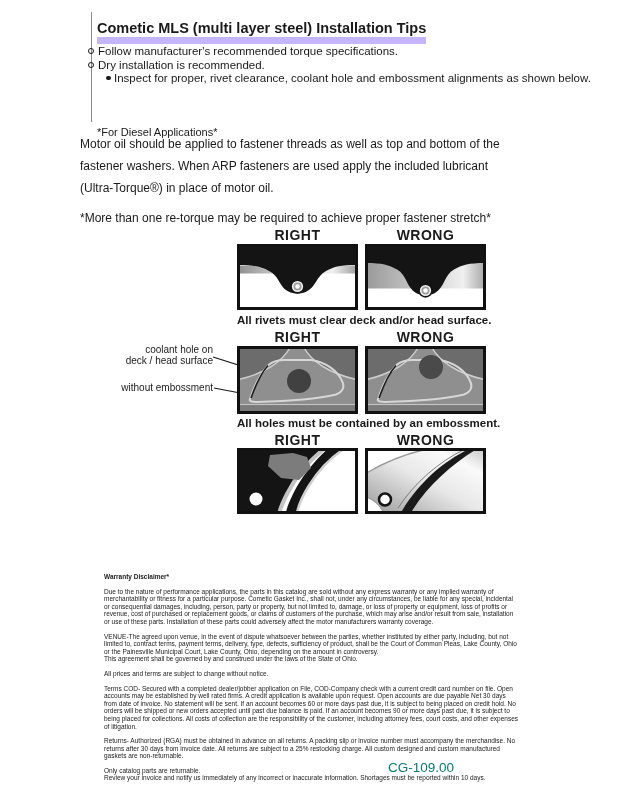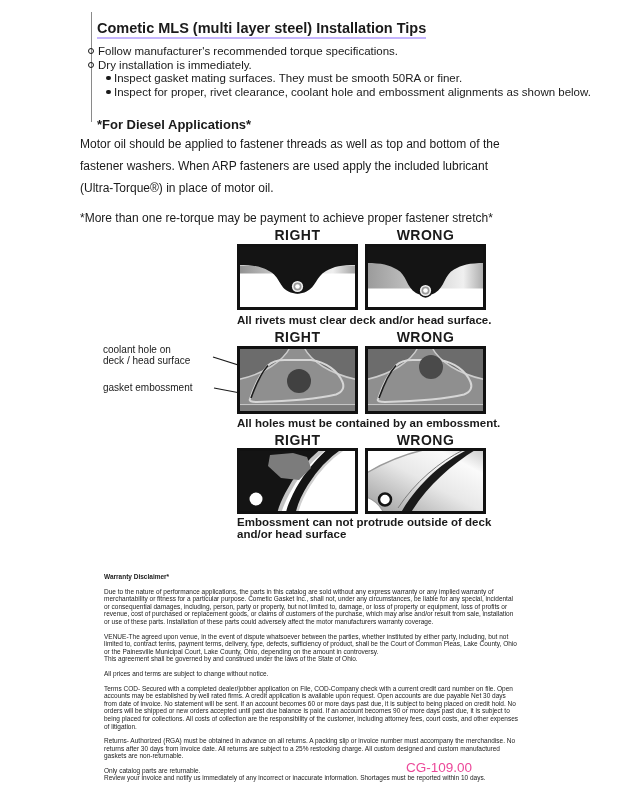--- a/index.html
+++ b/index.html
@@ -3,81 +3,77 @@
 <meta charset="utf-8">
 <style>
   html,body{margin:0;padding:0;background:#e8e8e8;}
   .page{
     position:relative;width:618px;height:800px;background:#ffffff;
     font-family:"Liberation Sans", sans-serif;color:#1a1a1a;overflow:hidden;
     margin:0 auto;
   }
   .vline{position:absolute;left:91px;top:12px;width:1px;height:110px;background:#8a8a8a;}
   .title{position:absolute;left:97px;top:20px;font-size:14.5px;font-weight:bold;}
-  .title span{border-bottom:2px solid #c4b5fd;padding-bottom:1px;}
+  .title span{border-bottom:7px solid #c4b5fd;padding-bottom:1px;}
   .tips{position:absolute;left:88px;top:44px;font-size:11.5px;}
   .tip{height:13.7px;display:flex;align-items:center;white-space:nowrap;text-align:center;}
   .b-open{flex:0 0 auto;width:4px;height:4px;border:1px solid #1a1a1a;border-radius:50%;margin-right:4px;}
   .b-solid{flex:0 0 auto;width:4.5px;height:4.5px;background:#1a1a1a;border-radius:50%;margin-right:3.5px;}
   .sub{margin-left:18px;}
-  .diesel-h{position:absolute;left:97px;top:117px;font-size:13px;font-weight:bold;}
+  .diesel-h{position:absolute;left:97px;top:126px;font-size:11px;font-weight:normal;}
   .para{position:absolute;left:80px;width:440px;font-size:12px;line-height:22px;}
   .p1{top:133px}.p2{top:167px}.p3{top:207px}
   .dlabel{position:absolute;width:121px;text-align:center;font-size:14px;font-weight:600;letter-spacing:.5px;}
   .lbl-r1-right{left:237px;top:227px}.lbl-r1-wrong{left:365px;top:227px}
   .lbl-r2-right{left:237px;top:329px}.lbl-r2-wrong{left:365px;top:329px}
   .lbl-r3-right{left:237px;top:432px}.lbl-r3-wrong{left:365px;top:432px}
   .dbox{position:absolute;width:121px;}
   .dbox svg{display:block;}
   .box-r1-right{left:237px;top:244px}.box-r1-wrong{left:365px;top:244px}
   .box-r2-right{left:237px;top:346px}.box-r2-wrong{left:365px;top:346px}
   .box-r3-right{left:237px;top:448px}.box-r3-wrong{left:365px;top:448px}
   .dcap{position:absolute;left:237px;font-size:11.5px;white-space:pre-line;font-weight:bold;}
   .cap-r1{top:314px}.cap-r2{top:417px}.cap-r3{top:516px}
-  .side-label{position:absolute;left:103px;width:110px;text-align:left;font-size:10px;line-height:11px;white-space:pre-line;}
+  .side-label{position:absolute;left:103px;width:110px;text-align:right;font-size:10px;line-height:11px;white-space:pre-line;}
   .sl-a{top:344px}.sl-b{top:382px}
   .leader-svg{position:absolute;left:110px;top:340px;pointer-events:none;}
   .legal{position:absolute;left:104px;top:573px;width:416px;font-size:6.5px;line-height:7.6px;}
   .legal .lh{font-weight:bold;margin:0 0 7px 0;}
   .legal p{margin:0 0 7px 0;white-space:pre-line;}
-  .part-number{position:absolute;left:406px;top:760px;font-size:13.5px;color:#ec4899;}
+  .part-number{position:absolute;left:388px;top:760px;font-size:13.5px;color:#0f766e;}
 </style>
 </head>
 <body>
 
 <div class="page">
 
   <div class="vline"></div>
 
   <div class="title">
     <span>Cometic MLS (multi layer steel) Installation Tips</span>
   </div>
 
   <div class="tips">
     <div class="tip">
       <span class="b-open"></span>
       <span>Follow manufacturer's recommended torque specifications.</span>
     </div>
     <div class="tip">
       <span class="b-open"></span>
-      <span>Dry installation is immediately.</span>
-    </div>
-    <div class="tip sub">
-      <span class="b-solid"></span>
-      <span>Inspect gasket mating surfaces.  They must be smooth 50RA or finer.</span>
+      <span>Dry installation is recommended.</span>
     </div>
     <div class="tip sub">
       <span class="b-solid"></span>
       <span>Inspect for proper, rivet clearance, coolant hole and embossment alignments as shown below.</span>
     </div>
   </div>
 
   <div class="diesel-h">*For Diesel Applications*</div>
   <div class="para p1">Motor oil should be applied to fastener threads as well as top and bottom of the fastener washers. When ARP fasteners are used apply the included lubricant (Ultra-Torque®) in place of motor oil.</div>
-  <div class="para p3">*More than one re-torque may be payment to achieve proper fastener stretch*</div>
+  <div class="para p3">*More than one re-torque may be required to achieve proper fastener stretch*</div>
 
   <div class="dlabel lbl-r1-right">RIGHT</div>
   <div class="dlabel lbl-r1-wrong">WRONG</div>
 
   <div class="dbox box-r1-right">
     <svg viewBox="0 0 121 66" width="121" height="66">
       <defs>
         <linearGradient id="g1r" x1="0" y1="0" x2="1" y2="0">
           <stop offset="0" stop-color="#8f8f8f"></stop>
             <stop offset="0.35" stop-color="#cfcfcf"></stop>
@@ -117,21 +113,21 @@
     </svg>
   </div>
 
   <div class="dcap cap-r1">All rivets must clear deck and/or head surface.</div>
 
   <div class="dlabel lbl-r2-right">RIGHT</div>
   <div class="dlabel lbl-r2-wrong">WRONG</div>
 
   <div class="side-label sl-a">coolant hole on
 deck / head surface</div>
-  <div class="side-label sl-b">gasket embossment</div>
+  <div class="side-label sl-b">without embossment</div>
   <svg class="leader-svg" width="200" height="65" viewBox="0 0 200 65">
     <line x1="103" y1="17" x2="179" y2="41" stroke="#1a1a1a" stroke-width="1.2"></line>
     <line x1="104" y1="48" x2="146" y2="56" stroke="#1a1a1a" stroke-width="1.2"></line>
   </svg>
 
   <div class="dbox box-r2-right">
     <svg viewBox="0 0 121 68" width="121" height="68">
       <rect x="1.5" y="1.5" width="118" height="65" fill="#8f8f8f"></rect>
       <path d="M1.5,1.5 L53,1.5 C46,15 27,28 1.5,33.5 Z" fill="#6c6c6c"></path>
       <path d="M53,1.5 C46,15 27,28 1.5,33.5" fill="none" stroke="#cdcdcd" stroke-width="1.5"></path>
@@ -195,22 +191,20 @@
       <path d="M60,1.5 C39,6.5 19,14.5 1.5,25" fill="none" stroke="#9a9a9a" stroke-width="1.3"></path>
       <path d="M99,1.5 C74,14 50,34 33,60" fill="none" stroke="#7d7d7d" stroke-width="1"></path>
       <path d="M111,1.5 C86,17 62,38 46,64.5 L36,64.5 C53,35 79,13 103,1.5 Z" fill="#1a1a1a"></path>
       <path d="M1.5,49 C9,52 15,57 18.5,64.5 L1.5,64.5 Z" fill="#ffffff"></path>
       <path d="M1.5,49 C9,52 15,57 18.5,64.5" fill="none" stroke="#9a9a9a" stroke-width="1.2"></path>
       <circle cx="20" cy="51.5" r="6" fill="#ffffff" stroke="#141414" stroke-width="2.5"></circle>
       <rect x="1.5" y="1.5" width="118" height="63" fill="none" stroke="#111111" stroke-width="3"></rect>
     </svg>
   </div>
 
-  <div class="dcap cap-r3">Embossment can not protrude outside of deck
-and/or head surface</div>
 
   <div class="legal">
     <p class="lh">Warranty Disclaimer*</p>
     <p>Due to the nature of performance applications, the parts in this catalog are sold without any express warranty or any implied warranty of merchantability or fitness for a particular purpose.  Cometic Gasket Inc., shall not, under any circumstances, be liable for any special, incidental or consequential damages, including, person, party or property, but not limited to, damage, or loss of property or equipment, loss of profits or revenue, cost of purchased or replacement goods, or claims of customers of the purchase, which may arise and/or result from sale, installation or use of these parts.  Installation of these parts could adversely affect the motor manufacturers warranty coverage.</p>
     <p>VENUE-The agreed upon venue, in the event of dispute whatsoever between the parties, whether instituted by either party, including, but not limited to, contract terms, payment terms, delivery, type, defects, sufficiency of product, shall be the Court of Common Pleas, Lake County, Ohio or the Painesville Municipal Court, Lake County, Ohio, depending on the amount in controversy.
 This agreement shall be governed by and construed under the laws of the State of Ohio.</p>
     <p>All prices and terms are subject to change without notice.</p>
     <p>Terms COD- Secured with a completed dealer/jobber application on File, COD-Company check with a current credit card number on file.  Open accounts may be established by well rated firms.  A credit application is available upon request.  Open accounts are due payable Net 30 days from date of invoice.  No statement will be sent.  If an account becomes 60 or more days past due, it is subject to being placed on credit hold.  No orders will be shipped or new orders accepted until past due balance is paid.  If an account becomes 90 or more days past due, it is subject to being placed for collections.  All costs of collection are the responsibility of the customer, including attorney fees, court costs, and other expenses of litigation.</p>
     <p>Returns- Authorized (RGA) must be obtained in advance on all returns.  A packing slip or invoice number must accompany the merchandise.  No returns after 30 days from invoice date.  All returns are subject to a 25% restocking charge.  All custom designed and custom manufactured gaskets are non-returnable.</p>
     <p>Only catalog parts are returnable.

